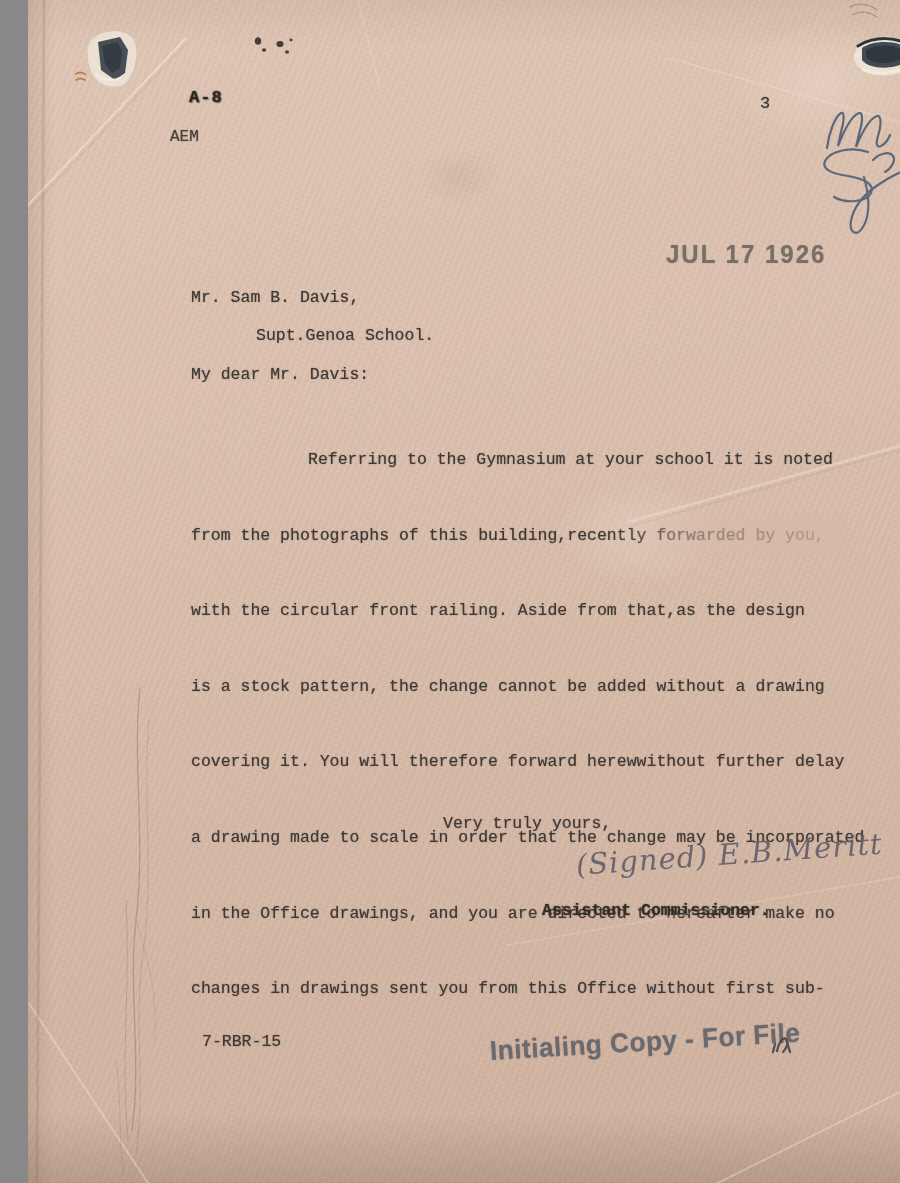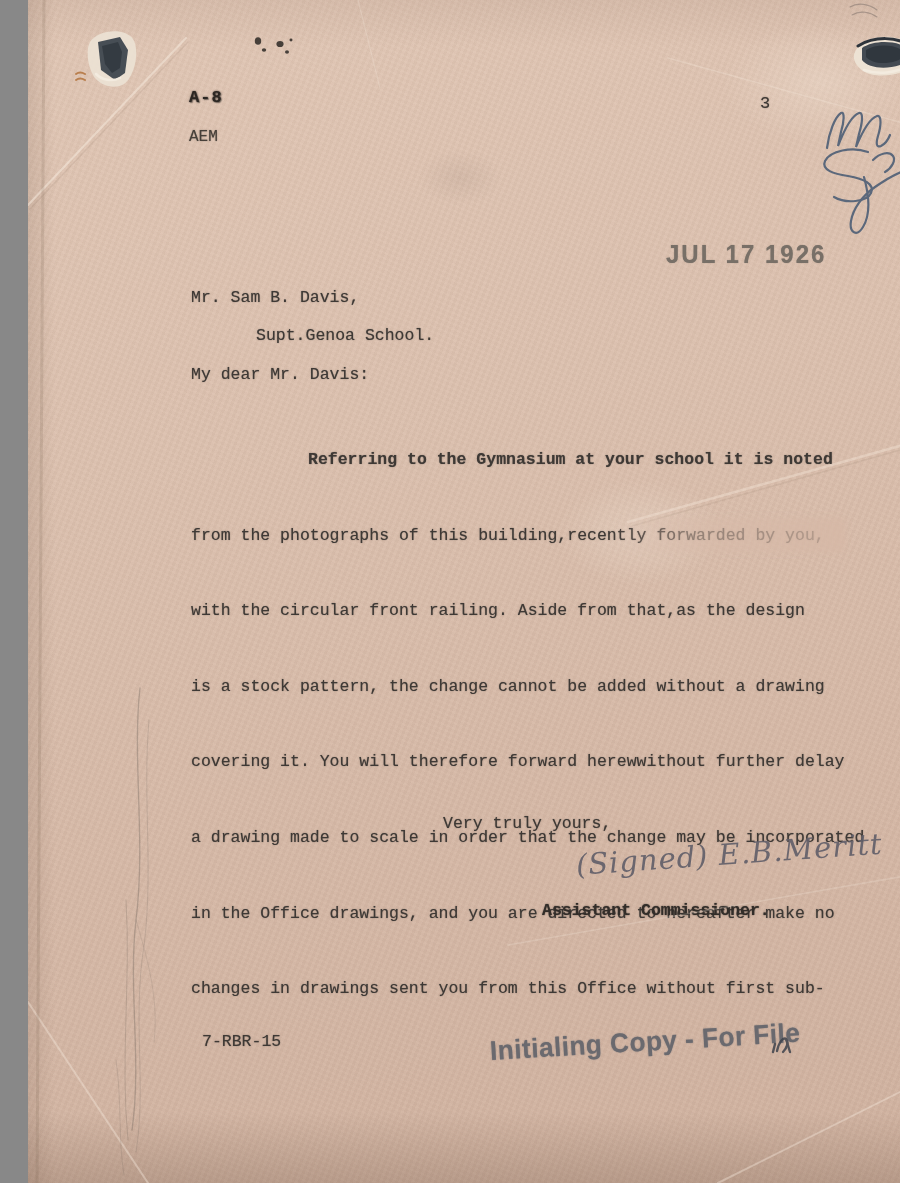--- a/index.html
+++ b/index.html
@@ -23,31 +23,31 @@
       linear-gradient(90deg, rgba(110,85,70,0.15), transparent 3%, transparent 97%, rgba(110,85,70,0.12) 100%),
       repeating-linear-gradient(112deg, rgba(255,255,255,0.022) 0 3px, rgba(70,50,40,0.022) 3px 6px),
       repeating-linear-gradient(22deg, rgba(255,255,255,0.016) 0 2px, rgba(70,50,40,0.016) 2px 5px);
   }
   .marks{position:absolute;inset:0;z-index:3;pointer-events:none;}
   .content{position:absolute;inset:0;z-index:2;}
   .content > div{position:absolute;white-space:pre;}
   .tw{ color:#3e3935; font-size:16.5px; text-shadow:0 0 1.2px rgba(62,57,53,0.65); }
   .office-code{left:161px;top:88px;font-size:17px;font-weight:bold;color:#2c2723;
      letter-spacing:1px;text-shadow:0 0 2px rgba(44,39,35,.85),1px 1px 1px rgba(44,39,35,.45);}
-  .typist-initials{left:161px;top:128px;font-size:16px;color:#474039;}
+  .typist-initials{left:142px;top:128px;font-size:16px;color:#474039;}
   .page-number{left:732px;top:94px;font-size:17px;}
   .date-stamp{left:638px;top:241px;font-family:"Liberation Sans",sans-serif;font-weight:700;
      font-size:24px;letter-spacing:2px;color:#6b655e;opacity:.88;
      text-shadow:0 0 1px rgba(107,101,94,.8);transform:scaleY(1.04);}
   .recipient-1{left:163px;top:288px;}
   .recipient-2{left:228px;top:326px;}
   .salutation{left:163px;top:365px;}
   .body-block{left:163px;top:403px;width:680px;}
   .body-block .bline{display:block;height:37.6px;line-height:37.6px;}
-  .body-block .indent{padding-left:117px;font-weight:bold;}
+  .body-block .indent{padding-left:117px;}
   .closing{left:415px;top:814px;}
   .signature{left:548px;top:848px;font-family:"DejaVu Serif","Liberation Serif",serif;
      font-style:italic;font-size:29px;color:#63606a;letter-spacing:1px;opacity:.92;
      transform:rotate(-4deg);transform-origin:left center;}
   .sig-title{left:514px;top:901px;font-weight:700;color:#322d29;
      text-shadow:0 0 1.6px rgba(50,45,41,.8);}
   .file-number{left:174px;top:1032px;}
   .file-stamp{left:462px;top:1036px;font-family:"Liberation Sans",sans-serif;font-weight:700;
      font-size:27px;color:#595d66;letter-spacing:.5px;opacity:.85;
      text-shadow:0 0 1.5px rgba(89,93,102,.75);

